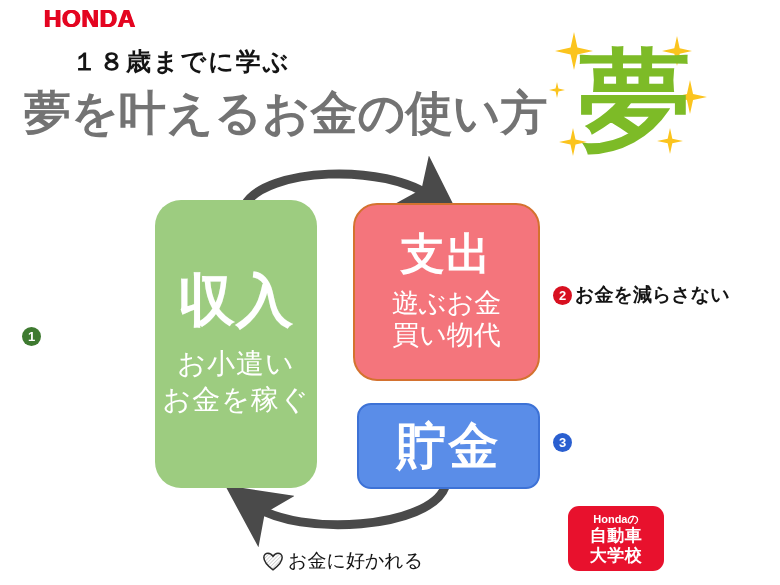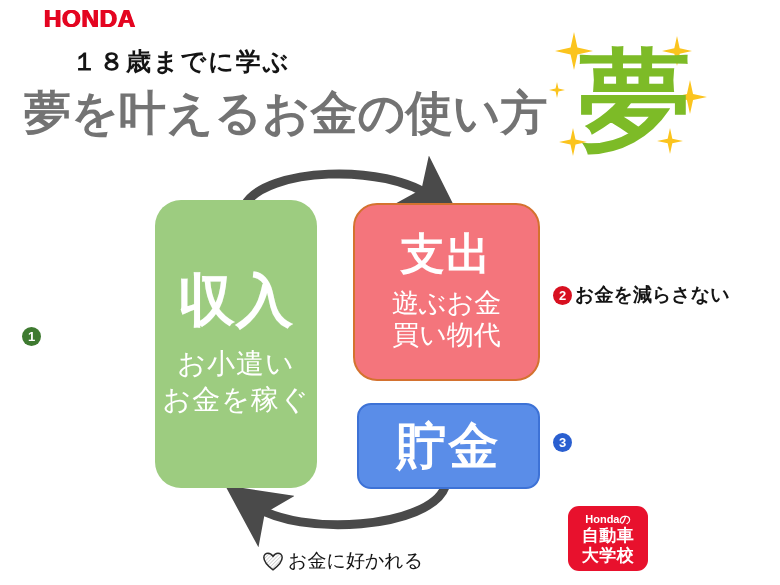--- a/index.html
+++ b/index.html
@@ -114,21 +114,21 @@
     position:absolute;left:263px;top:536px;
     display:flex;align-items:center;gap:5px;
     font-size:19px;font-weight:normal;color:#141414;white-space:nowrap;margin-top:12px;
   }
   .heart-icon{
     width:20px;height:19px;flex:0 0 auto;display:block;
   }
 
   
   .school-logo{
-    position:absolute;left:568px;top:506px;width:80px;height:65px;
+    position:absolute;left:568px;top:506px;width:96px;height:65px;
     background:#E8112D;border-radius:11px;
     display:flex;flex-direction:column;align-items:center;justify-content:center;
     color:#fff;gap:0px;padding-top:2px;box-sizing:border-box;
   }
   .school-logo .l1{font-size:11px;font-weight:bold;line-height:1.2;letter-spacing:0px;}
   .school-logo .l2,.school-logo .l3{font-size:17px;font-weight:bold;line-height:1.16;letter-spacing:0.5px;}
 </style>
 </head>
 <body>
 

